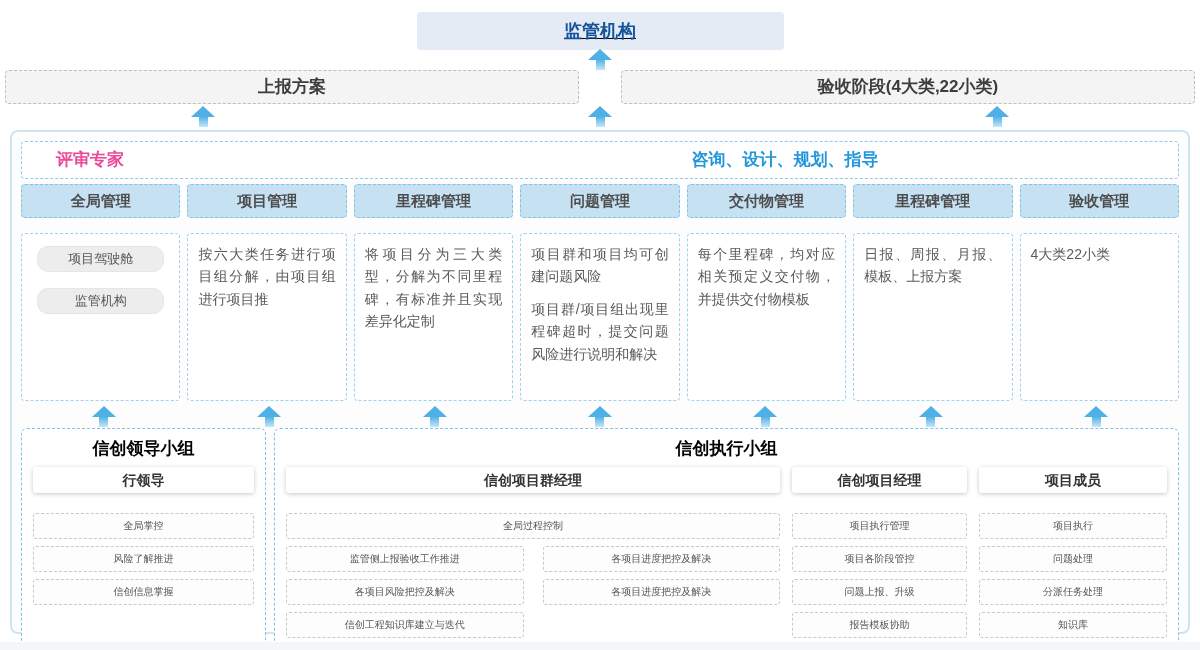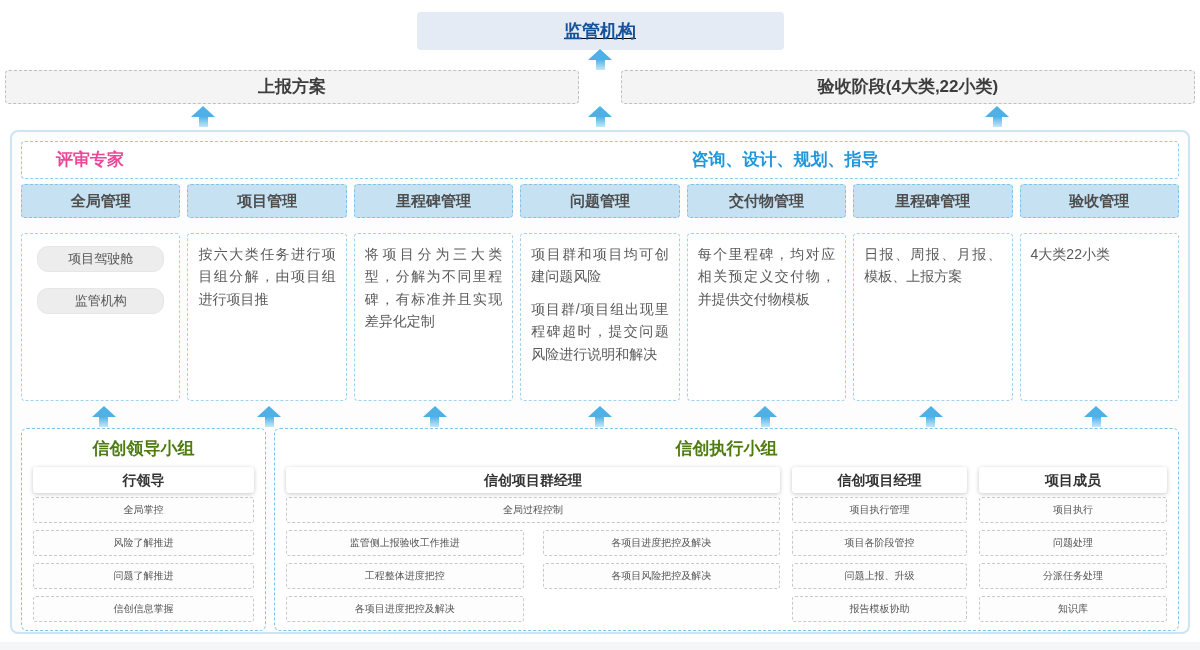--- a/index.html
+++ b/index.html
@@ -33,22 +33,22 @@
   .col-body { height:168px; background:#fff; border:1px dashed #9fd2ef; border-radius:4px; padding:9px 10px; font-size:14px; color:#5a5a5a; line-height:1.6; text-align:justify; overflow:hidden; }
   .col-body p + p { margin-top:10px; }
   .chip { background:#ededee; border:1px solid #e6e6e7; border-radius:11px; height:26px; line-height:24px; text-align:center; font-size:13px; color:#555; margin:3px 5px 16px; }
 
   .arrow-row-3 { display:grid; grid-template-columns:repeat(7, 1fr); height:27px; }
   .arrow-row-3 .cell { display:flex; justify-content:center; align-items:flex-end; padding-bottom:1px; }
 
   
   .bottom-row { display:flex; gap:8px; }
   .group-box { border:1px dashed #7ec4ea; border-radius:6px; background:#fff; padding:8px 11px; }
-  .group-title { text-align:center; font-size:17px; font-weight:bold; color:#4d7c0f; height:24px; line-height:24px; margin-bottom:6px; }
-  .role-header { height:26px; line-height:26px; text-align:center; background:#fff; border-radius:3px; box-shadow:0 1px 4px rgba(0,0,0,0.22); font-size:14px; font-weight:bold; color:#333; margin-bottom:4px; }
+  .group-title { text-align:center; font-size:17px; font-weight:bold; color:#000000; height:24px; line-height:24px; margin-bottom:6px; }
+  .role-header { height:26px; line-height:26px; text-align:center; background:#fff; border-radius:3px; box-shadow:0 1px 4px rgba(0,0,0,0.22); font-size:14px; font-weight:bold; color:#333; margin-bottom:20px; }
   .item { height:26px; line-height:24px; text-align:center; background:#fdfdfd; border:1px dashed #c9c9c9; border-radius:3px; font-size:10px; color:#555; margin-bottom:7px; white-space:nowrap; overflow:hidden; }
   .item:last-child { margin-bottom:0; }
 
   .leader-box { width:245px; }
   .exec-box { flex:1; }
   .exec-cols { display:flex; gap:12px; }
   .pmg-col { flex:1; }
   .pm-col { width:175px; }
   .member-col { width:188px; }
   .pmg-grid { display:grid; grid-template-columns:1fr 1fr; column-gap:19px; }
@@ -194,37 +194,36 @@
         </div>
     </div>
 
     <div class="bottom-row">
 
       <div class="group-box leader-box">
         <div class="group-title">信创领导小组</div>
         <div class="role-header">行领导</div>
         <div class="item">全局掌控</div>
         <div class="item">风险了解推进</div>
-        <div class="item">问题了解推进</div>
         <div class="item">信创信息掌握</div>
       </div>
 
       <div class="group-box exec-box">
         <div class="group-title">信创执行小组</div>
         <div class="exec-cols">
 
           <div class="pmg-col">
             <div class="role-header">信创项目群经理</div>
             <div class="item">全局过程控制</div>
             <div class="pmg-grid">
               <div class="item">监管侧上报验收工作推进</div>
               <div class="item">各项目进度把控及解决</div>
-              <div class="item">工程整体进度把控</div>
               <div class="item">各项目风险把控及解决</div>
               <div class="item">各项目进度把控及解决</div>
+              <div class="item">信创工程知识库建立与迭代</div>
             </div>
           </div>
 
           <div class="pm-col">
             <div class="role-header">信创项目经理</div>
             <div class="item">项目执行管理</div>
             <div class="item">项目各阶段管控</div>
             <div class="item">问题上报、升级</div>
             <div class="item">报告模板协助</div>
           </div>

